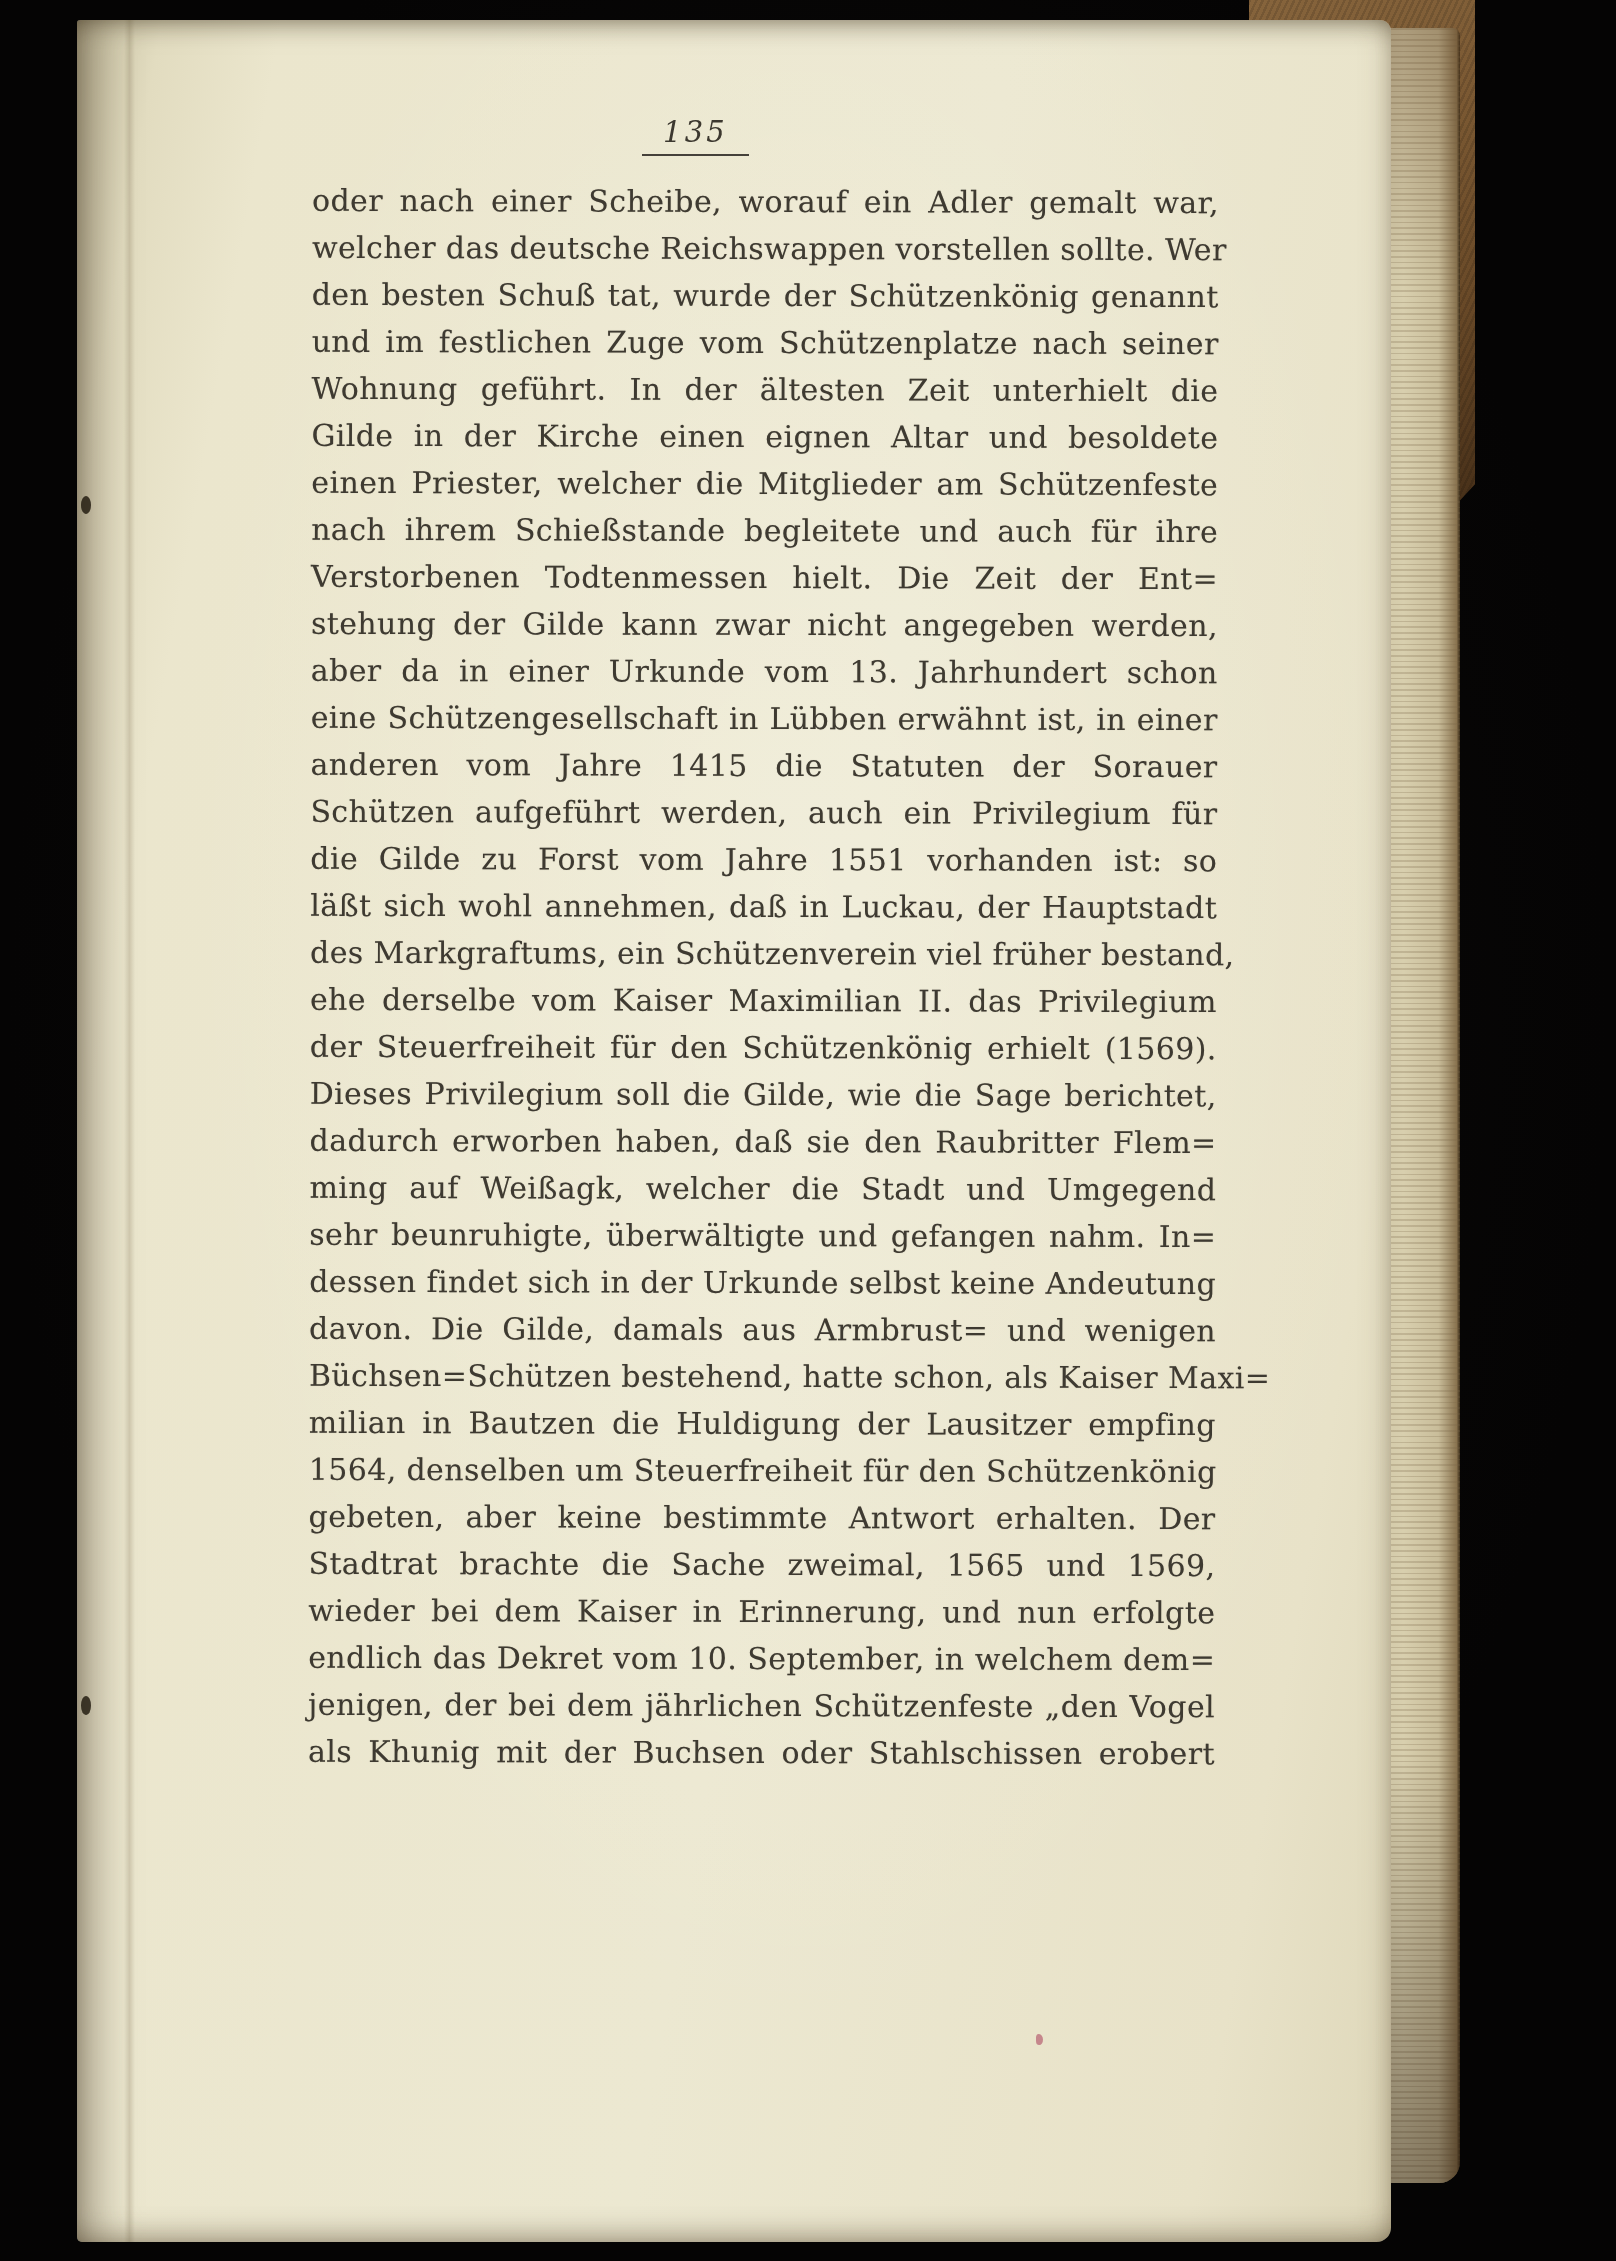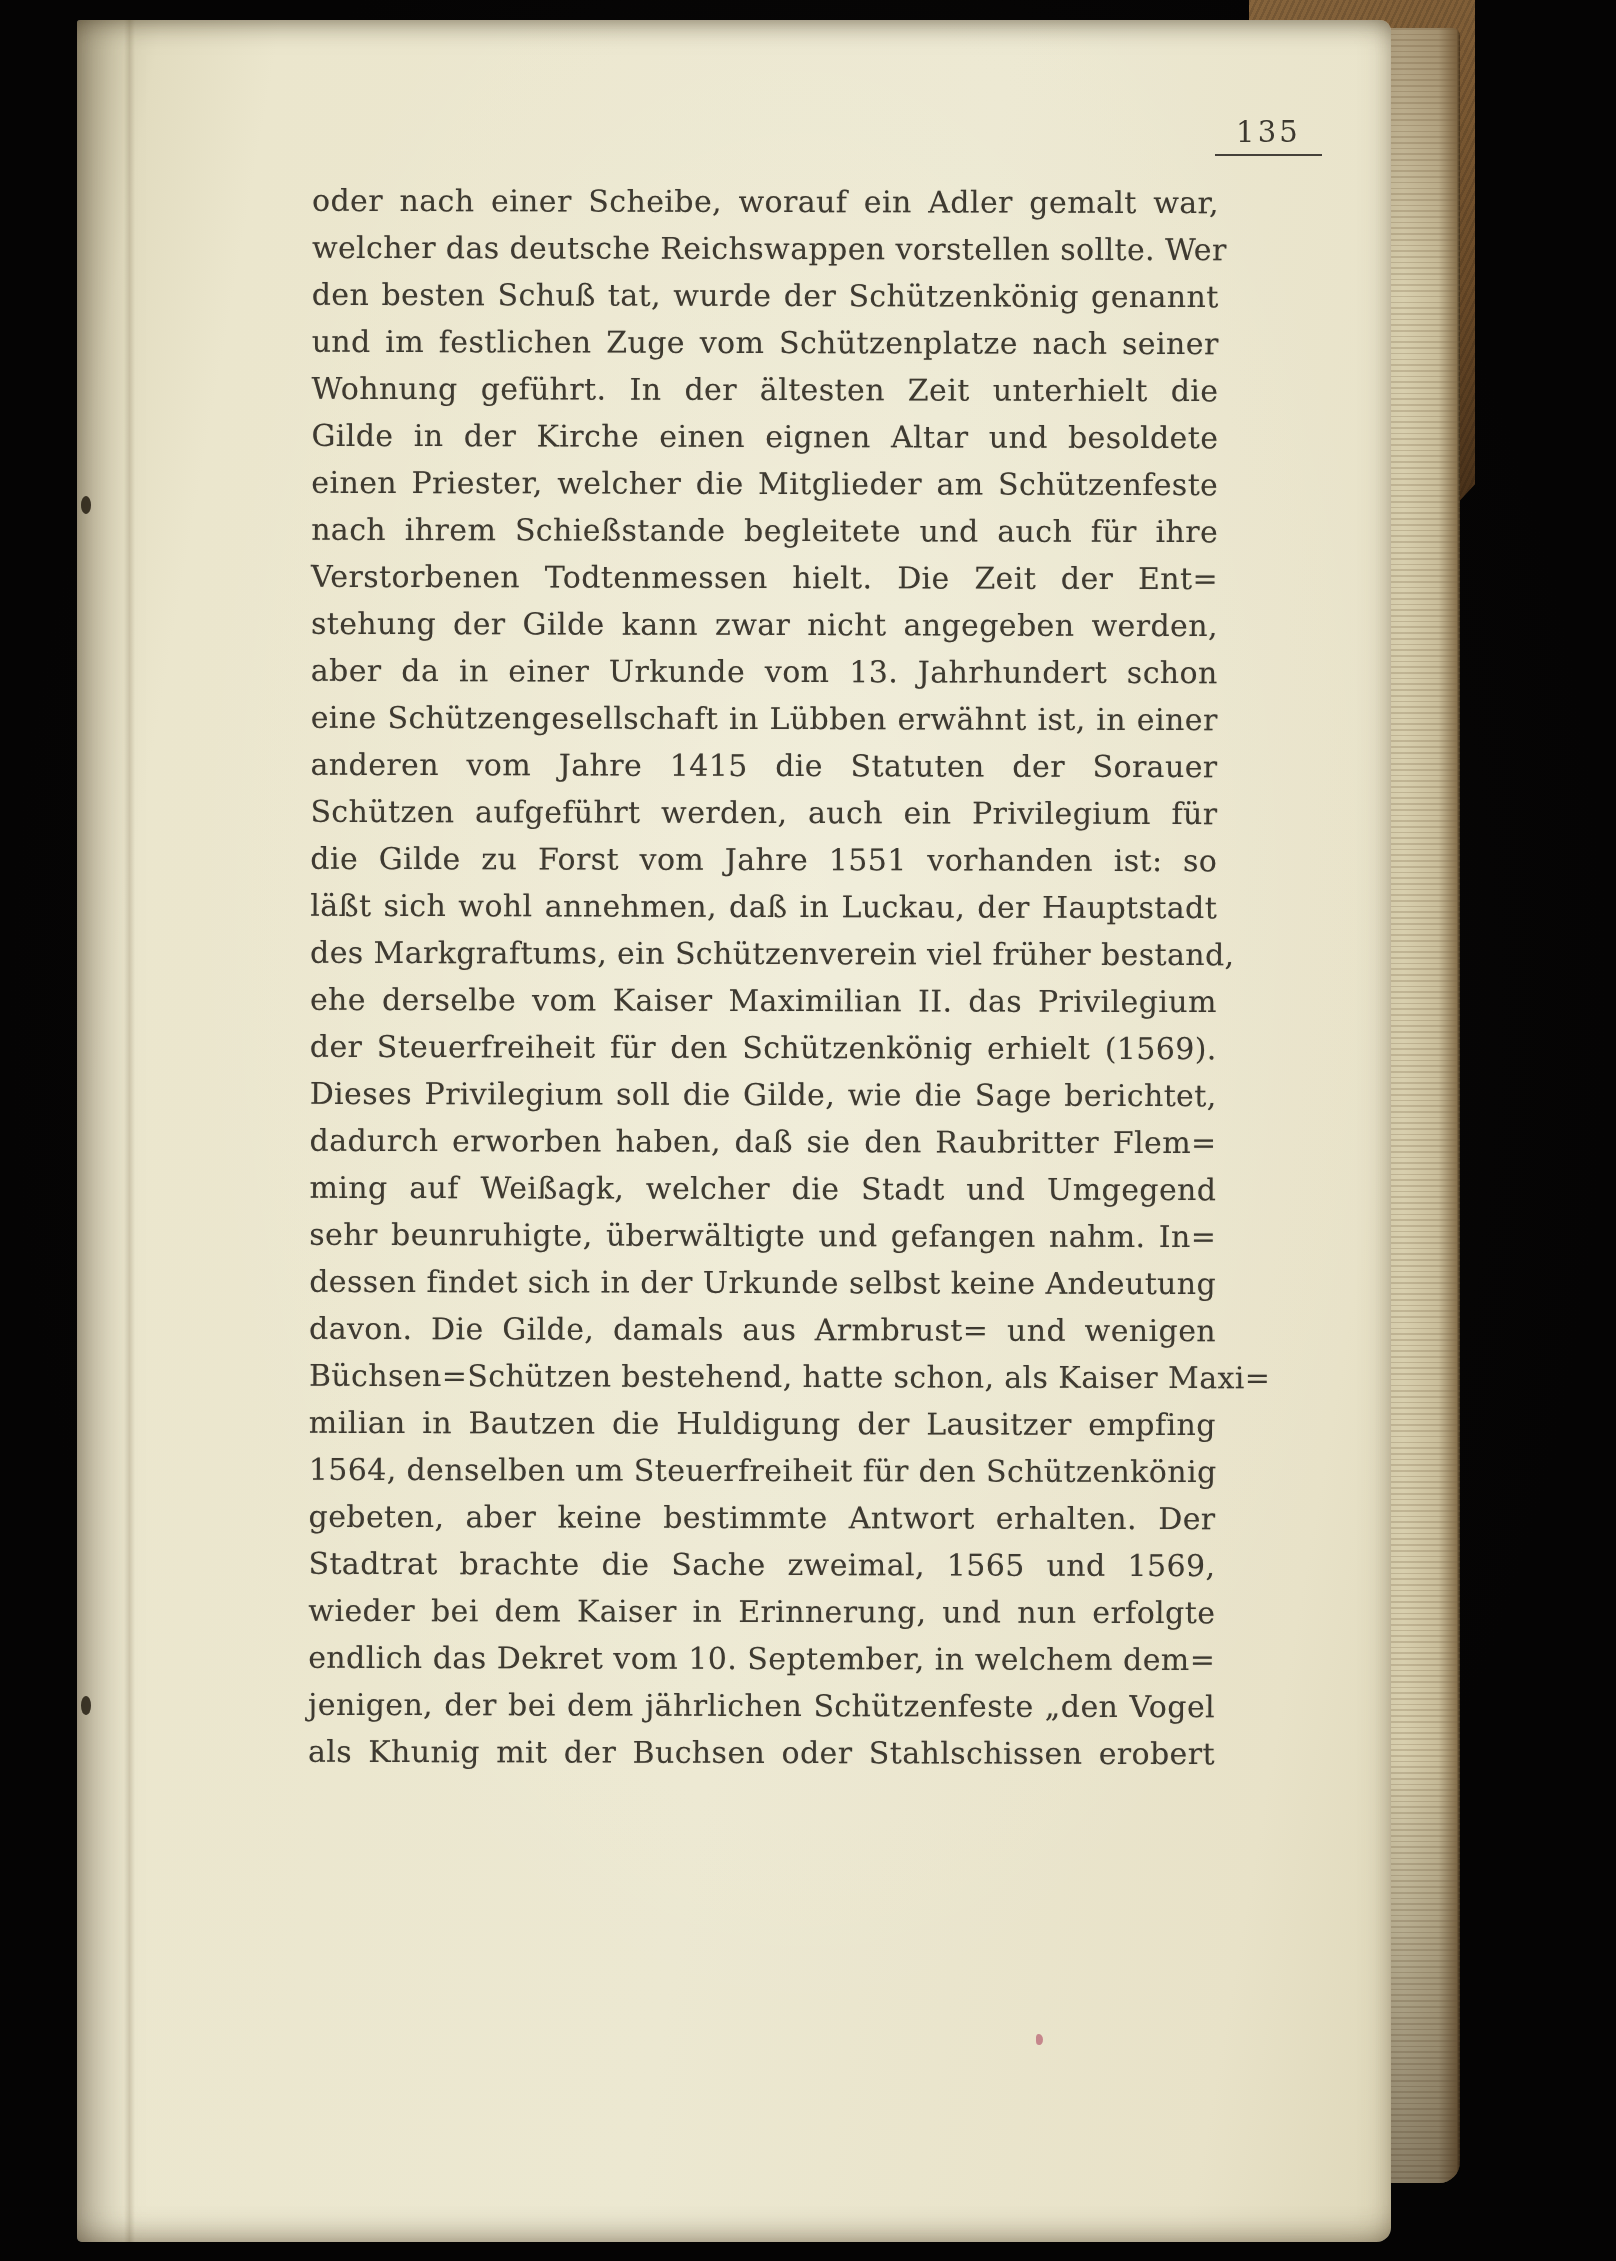--- a/index.html
+++ b/index.html
@@ -86,23 +86,24 @@
     left: 47px;
     top: 0;
     width: 11.3px;
     height: 100%;
     background: linear-gradient(90deg, rgba(0,0,0,0) 0%, rgba(90,75,45,0.18) 50%, rgba(0,0,0,0) 100%);
   }
 
   .page-number-wrap {
     position: absolute;
     top: 95px;
-    left: 8px;
+    left: 0;
     width: 1237px;
-    text-align: right;
+    text-align: center;
+    font-style: italic;
   }
   .page-number {
     display: inline-block;
     font-size: 29px;
     letter-spacing: 3.2px;
     color: #3c382f;
     padding: 0 21px 4.9px 21px;
     border-bottom: 2.4px solid #45413а;
     border-bottom: 2.4px solid #45413a;
   }

